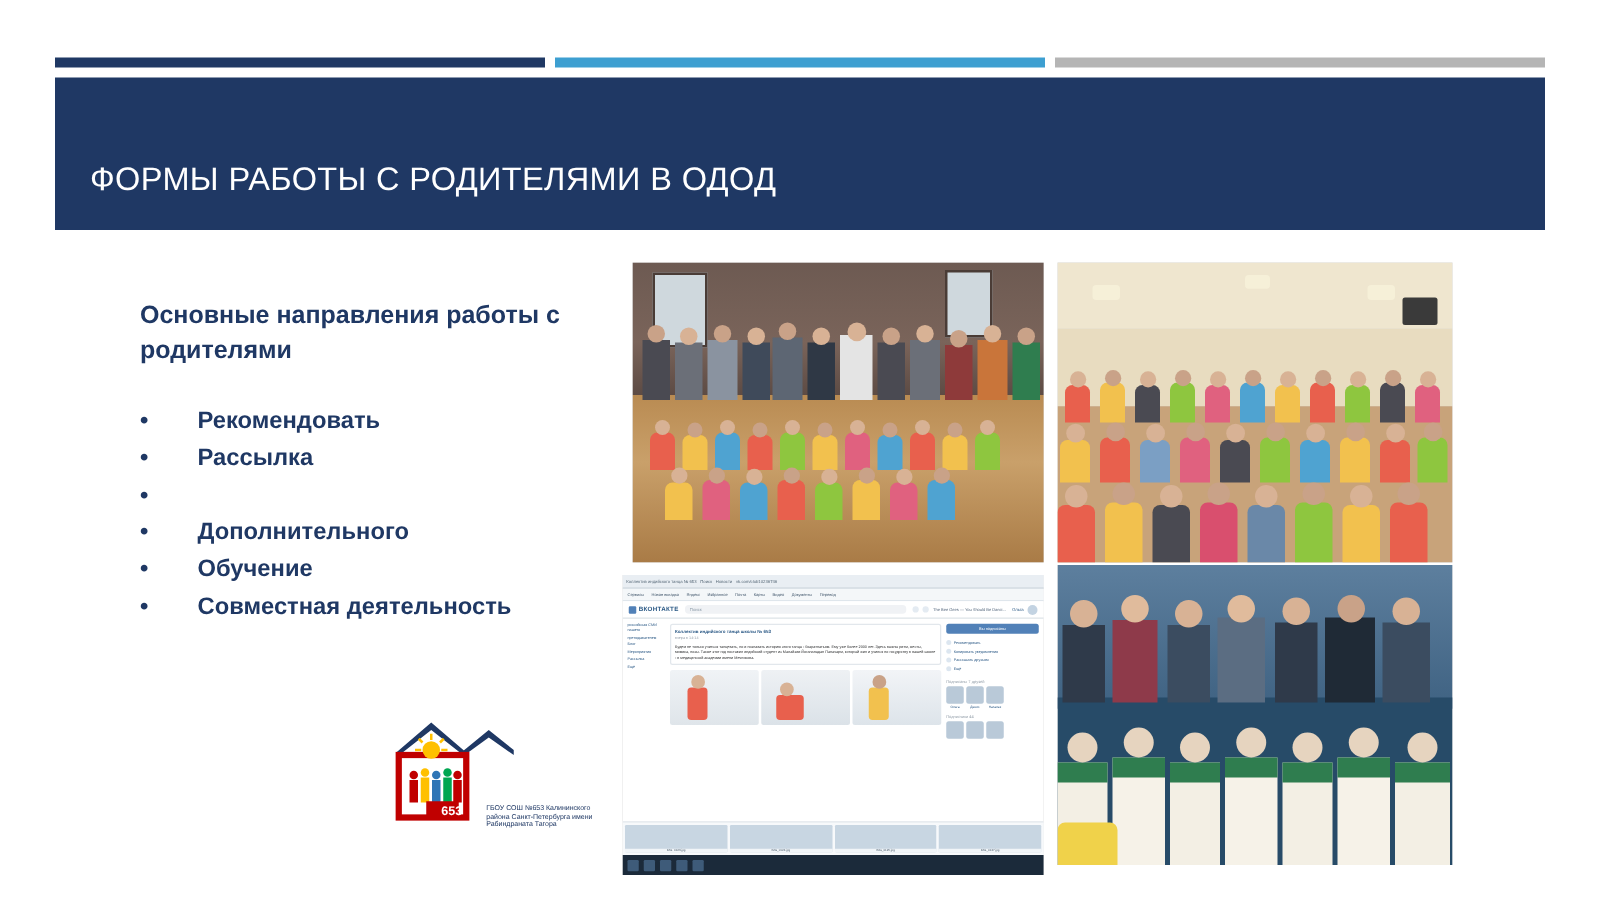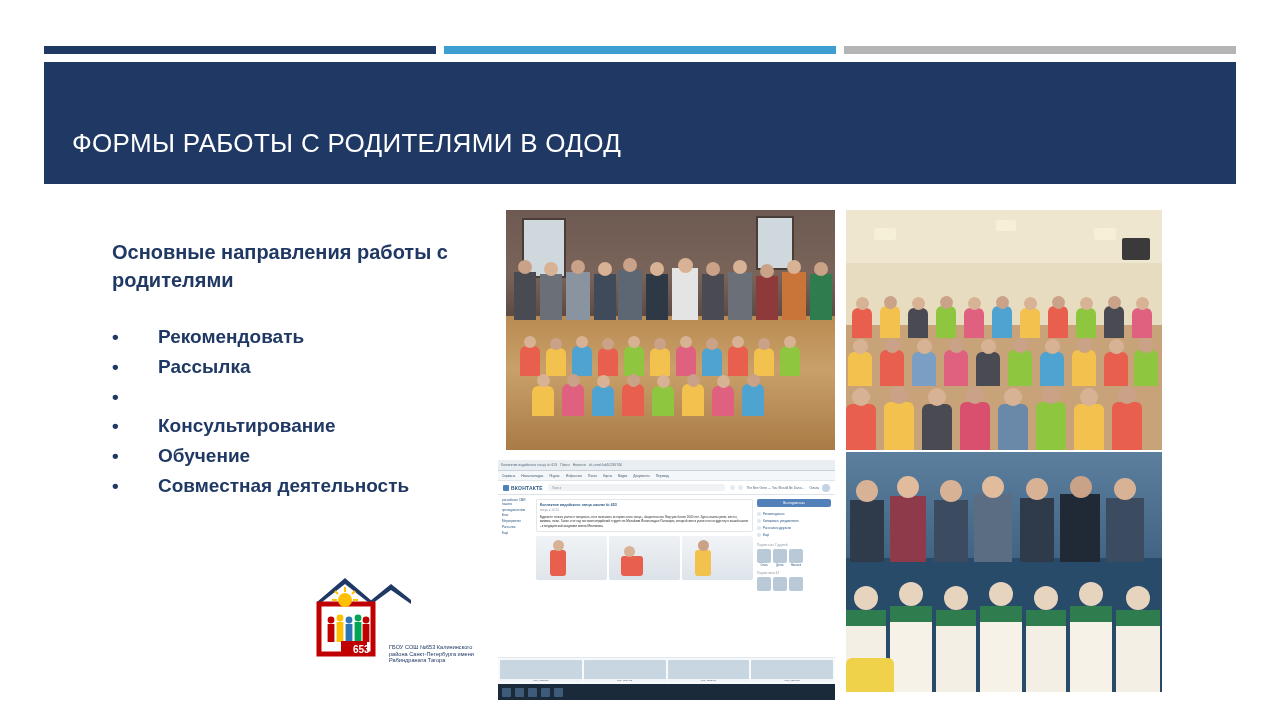--- a/index.html
+++ b/index.html
@@ -259,21 +259,21 @@
     </li>
     <li>
       <span class="dot">•</span>
       <span>Рассылка</span>
     </li>
     <li>
       <span class="dot">•</span>
     </li>
     <li>
       <span class="dot">•</span>
-      <span>Консультирование</span>
+      <span>Дополнительного</span>
     </li>
     <li>
       <span class="dot">•</span>
       <span>Обучение</span>
     </li>
     <li>
       <span class="dot">•</span>
       <span>Совместная деятельность</span>
     </li>
   </ul>

